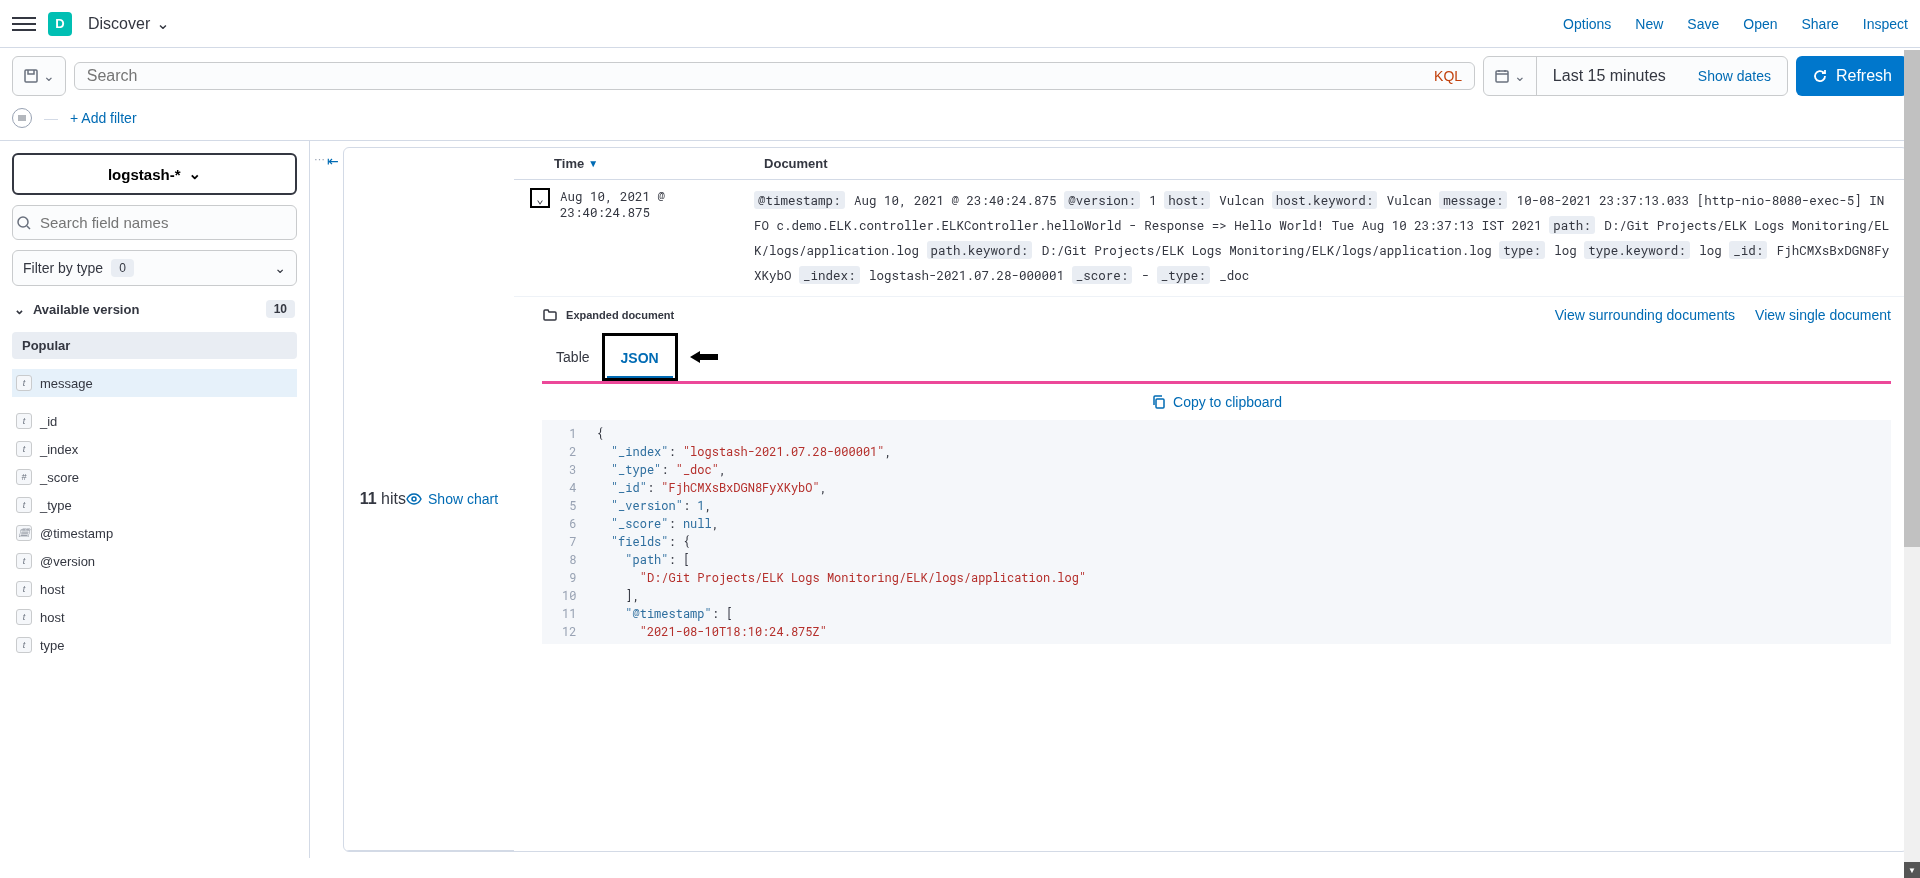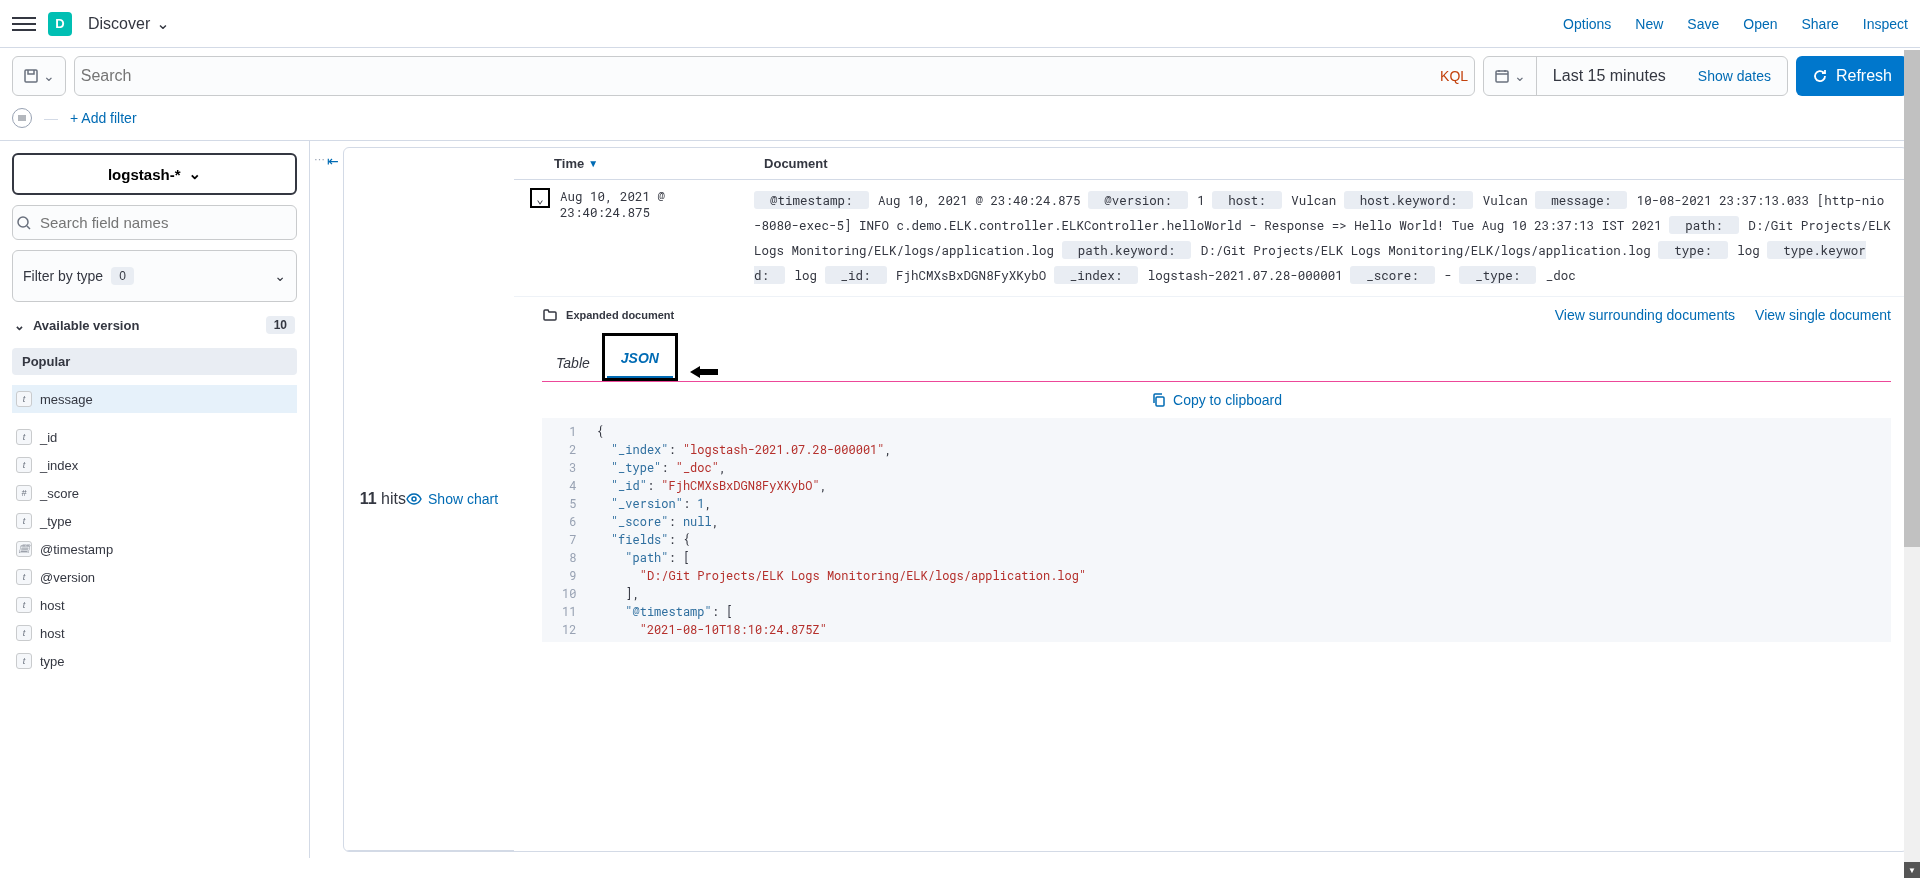--- a/index.html
+++ b/index.html
@@ -8,39 +8,39 @@
 .hamburger { width: 24px; height: 24px; display: flex; flex-direction: column; justify-content: center; gap: 4px; cursor: pointer; margin-right: 12px; }
 .hamburger span { height: 2px; background: #343741; }
 .logo-badge { width: 24px; height: 24px; background: #00bfb3; color: #fff; font-weight: 600; border-radius: 4px; display: flex; align-items: center; justify-content: center; font-size: 13px; margin-right: 16px; }
 .app-title { font-size: 16px; display: flex; align-items: center; gap: 6px; cursor: pointer; }
 .top-links { margin-left: auto; display: flex; gap: 24px; }
 .top-links a { color: #006bb4; text-decoration: none; cursor: pointer; }
 
 .query-bar { display: flex; gap: 8px; padding: 8px 12px; align-items: center; }
 .save-query { display: flex; align-items: center; gap: 4px; border: 1px solid #c9cbcd; border-radius: 6px; padding: 6px 10px; background: #fbfcfd; height: 40px; cursor: pointer; }
 .save-query svg { width: 16px; height: 16px; }
-.search-box { flex: 1; display: flex; align-items: center; border: 1px solid #c9cbcd; border-radius: 6px; background: #fbfcfd; height: 40px; padding: 0 6px; }
+.search-box { flex: 1; display: flex; align-items: center; border: 1px solid #c9cbcd; border-radius: 6px; background: #fbfcfd; height: 28px; padding: 0 12px; }
 .search-box input { flex: 1; border: none; background: transparent; outline: none; font-size: 16px; color: #69707d; }
 .kql-label { color: #c2410c; font-weight: 500; cursor: pointer; }
 .date-picker { display: flex; align-items: center; border: 1px solid #c9cbcd; border-radius: 6px; background: #fbfcfd; height: 40px; }
 .date-icon-btn { display: flex; align-items: center; gap: 4px; padding: 0 10px; border-right: 1px solid #c9cbcd; height: 100%; cursor: pointer; }
 .date-range { padding: 0 16px; font-size: 16px; }
 .show-dates { padding: 0 16px; color: #006bb4; cursor: pointer; }
 .refresh-btn { display: flex; align-items: center; gap: 8px; background: #07c; color: #fff; border: none; border-radius: 6px; height: 40px; padding: 0 16px; font-size: 16px; cursor: pointer; }
 
 .filter-bar { display: flex; align-items: center; gap: 12px; padding: 4px 12px 12px; }
 .filter-icon-circle { width: 20px; height: 20px; border: 1px solid #98a2b3; border-radius: 50%; display: flex; align-items: center; justify-content: center; cursor: pointer; }
 .add-filter { color: #006bb4; cursor: pointer; }
 
 .main-area { display: flex; height: calc(100vh - 160px); border-top: 1px solid #d3dae6; }
 .sidebar { width: 310px; border-right: 1px solid #d3dae6; display: flex; flex-direction: column; padding: 12px; gap: 10px; overflow-y: auto; }
 .index-pattern-btn { border: 2px solid #343741; border-radius: 6px; padding: 10px 16px; display: flex; align-items: center; justify-content: center; gap: 8px; font-weight: 700; font-size: 15px; cursor: pointer; background: #fff; }
 .field-search { display: flex; align-items: center; gap: 8px; border: 1px solid #c9cbcd; border-radius: 6px; padding: 8px 3px; background: #fbfcfd; }
 .field-search input { border: none; background: transparent; outline: none; flex: 1; font-size: 15px; color: #69707d; }
-.filter-type-row { display: flex; align-items: center; justify-content: space-between; border: 1px solid #c9cbcd; border-radius: 6px; padding: 16px 10px; background: #fbfcfd; cursor: pointer; }
+.filter-type-row { display: flex; align-items: center; justify-content: space-between; border: 1px solid #c9cbcd; border-radius: 6px; padding: 8px 10px; background: #fbfcfd; cursor: pointer; }
 .type-badge { background: #e9edf3; border-radius: 4px; padding: 2px 8px; font-size: 12px; }
 .avail-row { display: flex; align-items: center; justify-content: space-between; padding: 4px 2px; cursor: pointer; }
 .avail-label { display: flex; align-items: center; gap: 8px; font-weight: 600; font-size: 13px; }
 .count-pill { background: #e9edf3; border-radius: 4px; padding: 2px 8px; font-size: 12px; font-weight: 600; }
 .popular-label { background: #e9edf3; padding: 6px 10px; font-weight: 600; font-size: 13px; border-radius: 4px; }
 .field-item { display: flex; align-items: center; gap: 8px; padding: 6px 4px; cursor: pointer; font-size: 13px; }
 .field-item.highlighted { background: #e6f1fa; }
 .field-type-icon { width: 16px; height: 16px; border: 1px solid #c9cbcd; border-radius: 3px; display: inline-flex; align-items: center; justify-content: center; font-size: 9px; font-style: italic; color: #69707d; background: #f5f7fa; }
 
 .resize-handle { display: flex; align-items: flex-start; padding: 12px 4px; gap: 2px; }
@@ -55,28 +55,28 @@
 .table-header { display: flex; border-bottom: 1px solid #d3dae6; padding: 8px 16px; font-size: 13px; font-weight: 600; }
 .col-toggle { width: 24px; }
 .col-time { width: 210px; display: flex; align-items: center; gap: 4px; cursor: pointer; }
 .col-doc { flex: 1; }
 .sort-arrow { color: #006bb4; font-size: 10px; }
 
 .row { display: flex; padding: 8px 16px; border-bottom: 1px solid #eef2f7; font-family: "Roboto Mono", Menlo, Consolas, monospace; font-size: 12.5px; }
 .row .expand-btn { width: 20px; height: 20px; border: 2px solid #000; display: flex; align-items: center; justify-content: center; cursor: pointer; }
 .row .time-val { width: 200px; padding: 0 6px; color: #343741; }
 .row .doc-val { flex: 1; line-height: 2; word-break: break-all; }
-.kv-key { background: #e9edf3; padding: 1px 16px; border-radius: 3px; margin-right: 2px; }
+.kv-key { background: #e9edf3; padding: 1px 4px; border-radius: 3px; margin-right: 2px; }
 
 .expanded { padding: 10px 16px 16px 28px; }
 .exp-header { display: flex; align-items: center; justify-content: space-between; margin-bottom: 10px; }
 .exp-title { display: flex; align-items: center; gap: 8px; font-weight: 600; font-size: 11px; }
 .exp-links { display: flex; gap: 20px; }
 .exp-links a { color: #006bb4; text-decoration: none; cursor: pointer; }
-.tabs { display: flex; align-items: flex-end; border-bottom: 1px solid #ec4899; font-style: italic; }
+.tabs { display: flex; align-items: center; border-bottom: 3px solid #ec4899; }
 .tab { padding: 10px 14px; cursor: pointer; }
 .tab.active { color: #006bb4; font-weight: 600; border-bottom: 2px solid #006bb4; }
 .tab-highlight-box { border: 3px solid #000; display: inline-block; padding: 4px 2px 0; margin-left: -2px; }
 .arrow-annot { margin-left: 10px; display: inline-flex; align-items: center; }
 .copy-row { display: flex; justify-content: center; padding: 10px 0; }
 .copy-btn { color: #006bb4; display: flex; align-items: center; gap: 6px; cursor: pointer; }
 
 .code-block { display: flex; font-family: "Roboto Mono", Menlo, Consolas, monospace; font-size: 12px; background: #f5f7fa; }
 .gutter { background: #f5f7fa; color: #98a2b3; text-align: right; padding: 4px 12px 4px 20px; user-select: none; }
 .gutter div { line-height: 1.5; }

